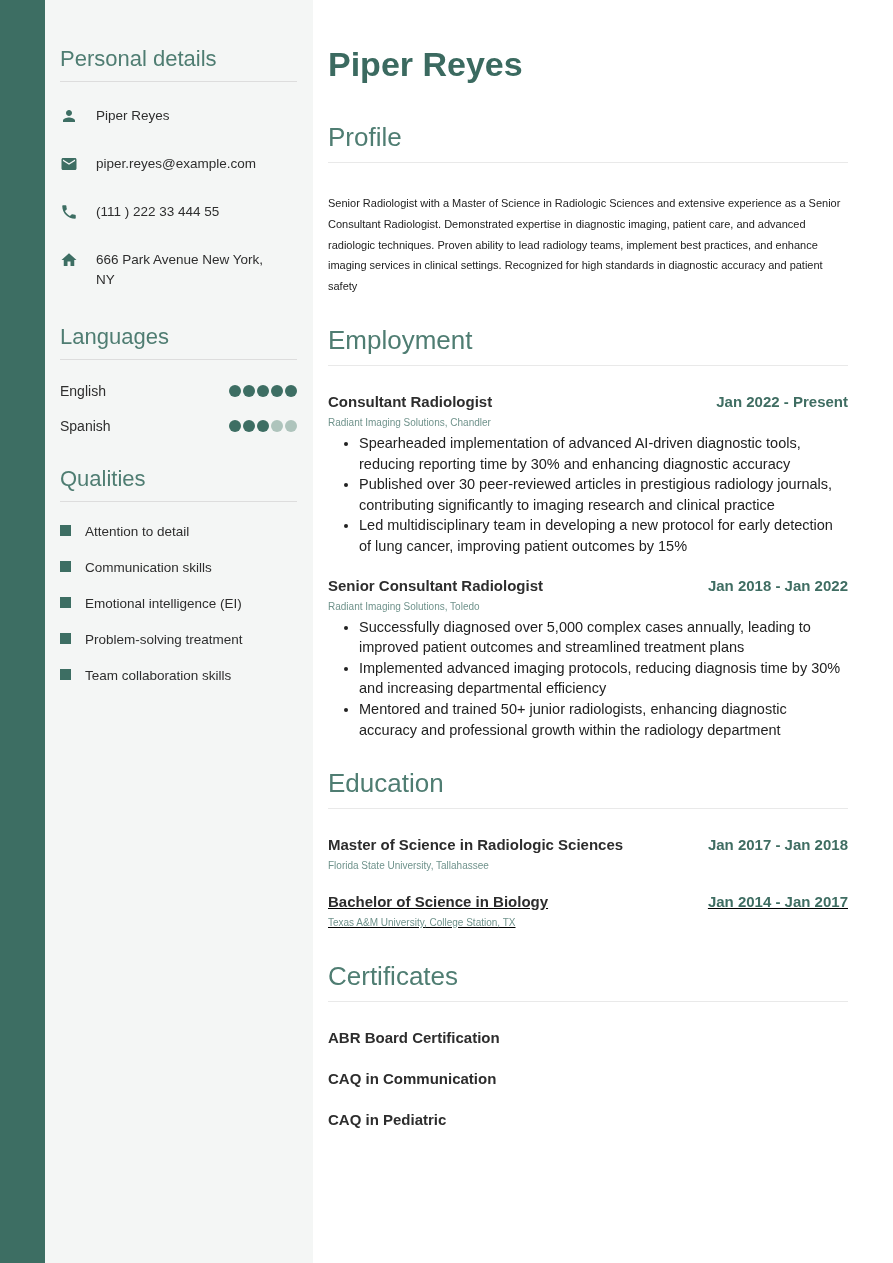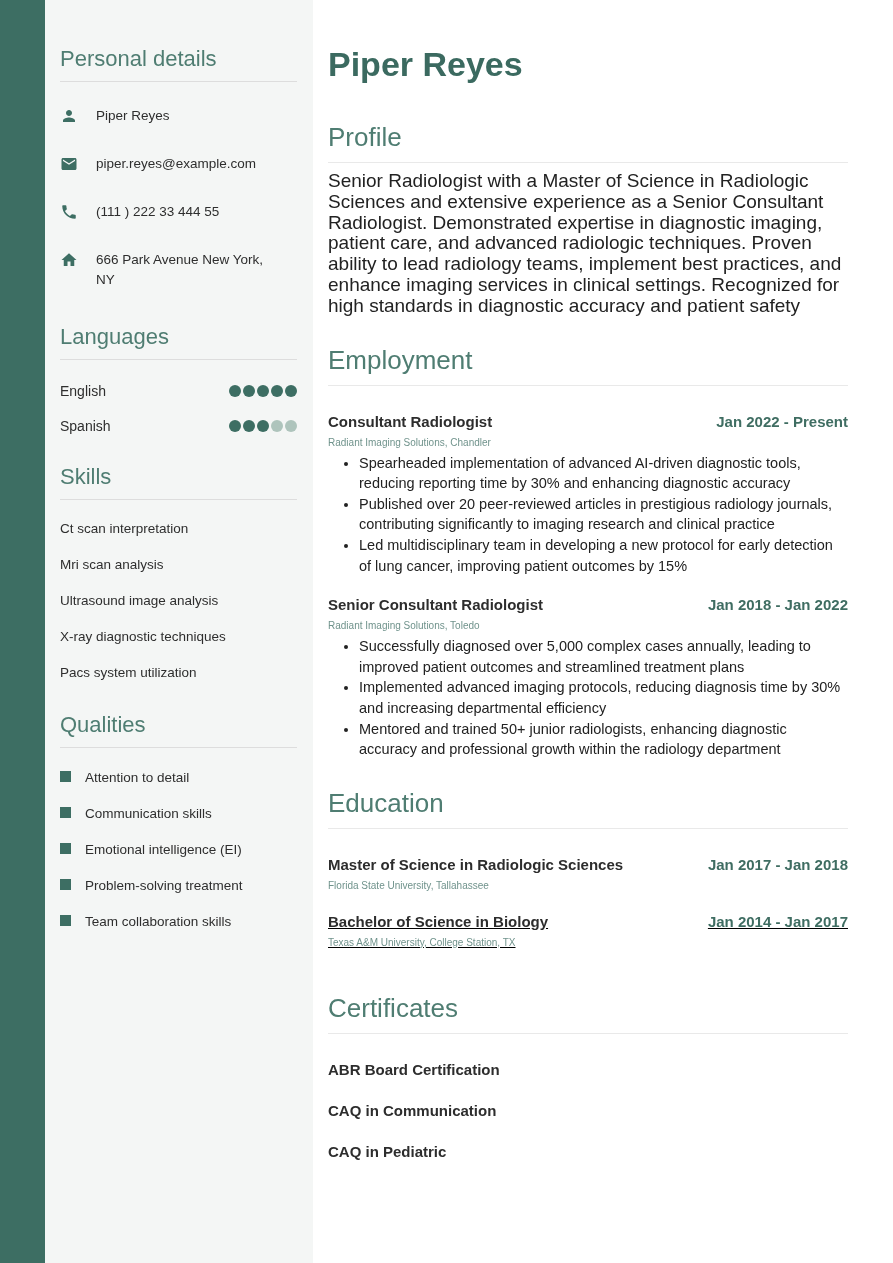--- a/index.html
+++ b/index.html
@@ -39,21 +39,21 @@
   .main { position: absolute; left: 313px; top: 0; width: 580px; height: 100%;
           background: #ffffff; padding: 44px 45px 0 15px; }
 
   .person-name { font-size: 34px; font-weight: 700; color: #3b6a60; line-height: 40px; }
 
   .section { margin-top: 28px; }
   .section.first { margin-top: 38px; }
   .main-heading { font-size: 26px; font-weight: 400; color: #4f7d72; line-height: 30px; }
   .main-rule { border-bottom: 1px solid #e9e9e9; margin-top: 10px; }
 
-  .profile-text { margin-top: 8px; font-size: 19px; color: #222222; line-height: 20.8px; }
+  .profile-text { margin-top: 30px; font-size: 11px; color: #222222; line-height: 20.8px; }
 
   .job { margin-top: 26px; }
   .job + .job { margin-top: 19px; }
   .entry-head { display: flex; justify-content: space-between; gap: 40px; }
   .entry-title { font-size: 15px; font-weight: 700; color: #2d2d2d; line-height: 20px; }
   .entry-dates { font-size: 15px; font-weight: 700; color: #3f6d62; line-height: 20px; white-space: nowrap; }
   .entry-sub { font-size: 10px; color: #70938c; line-height: 20px; margin-top: 1px; }
   ul.bullets { margin: 0; padding-left: 31px; }
   ul.bullets li { font-size: 14.5px; color: #222222; line-height: 20.6px; }
 
@@ -130,31 +130,20 @@
               <span class="dot filled"></span>
               <span class="dot filled"></span>
               <span class="dot filled"></span>
               <span class="dot"></span>
               <span class="dot"></span>
             </span>
         </div>
       </div>
     </div>
 
-    <div class="side-section" style="margin-top:30px">
-      <div class="side-heading">Skills</div>
-      <div class="side-rule"></div>
-      <div class="skill-list">
-        <div class="skill-item">Ct scan interpretation</div>
-        <div class="skill-item">Mri scan analysis</div>
-        <div class="skill-item">Ultrasound image analysis</div>
-        <div class="skill-item">X-ray diagnostic techniques</div>
-        <div class="skill-item">Pacs system utilization</div>
-      </div>
-    </div>
 
     <div class="side-section" style="margin-top:32px">
       <div class="side-heading">Qualities</div>
       <div class="side-rule"></div>
       <div class="quality-list">
         <div class="quality-item">
           <span class="quality-bullet"></span>
           <span class="quality-text">Attention to detail</span>
         </div>
         <div class="quality-item">
@@ -191,21 +180,21 @@
       <div class="main-rule"></div>
 
       <div class="job">
         <div class="entry-head">
           <span class="entry-title">Consultant Radiologist</span>
           <span class="entry-dates">Jan 2022 - Present</span>
         </div>
         <div class="entry-sub">Radiant Imaging Solutions, Chandler</div>
         <ul class="bullets">
           <li>Spearheaded implementation of advanced AI-driven diagnostic tools, reducing reporting time by 30% and enhancing diagnostic accuracy</li>
-          <li>Published over 20 peer-reviewed articles in prestigious radiology journals, contributing significantly to imaging research and clinical practice</li>
+          <li>Published over 30 peer-reviewed articles in prestigious radiology journals, contributing significantly to imaging research and clinical practice</li>
           <li>Led multidisciplinary team in developing a new protocol for early detection of lung cancer, improving patient outcomes by 15%</li>
         </ul>
       </div>
 
       <div class="job">
         <div class="entry-head">
           <span class="entry-title">Senior Consultant Radiologist</span>
           <span class="entry-dates">Jan 2018 - Jan 2022</span>
         </div>
         <div class="entry-sub">Radiant Imaging Solutions, Toledo</div>
@@ -231,21 +220,21 @@
 
       <div class="edu">
         <div class="entry-head">
           <span class="entry-title">Bachelor of Science in Biology</span>
           <span class="entry-dates">Jan 2014 - Jan 2017</span>
         </div>
         <div class="entry-sub">Texas A&amp;M University, College Station, TX</div>
       </div>
     </div>
 
-    <div class="section" style="margin-top:40px">
+    <div class="section" style="margin-top:28px">
       <div class="main-heading">Certificates</div>
       <div class="main-rule"></div>
       <div class="cert-item first">ABR Board Certification</div>
       <div class="cert-item">CAQ in Communication</div>
       <div class="cert-item">CAQ in Pediatric</div>
     </div>
   </div>
 </div>
 
 </body></html>

